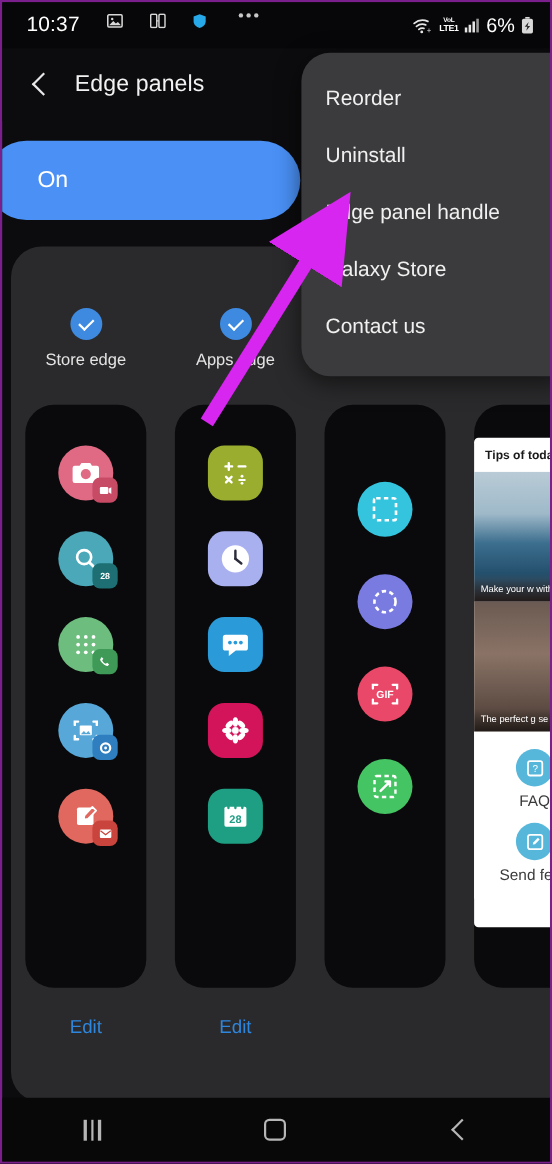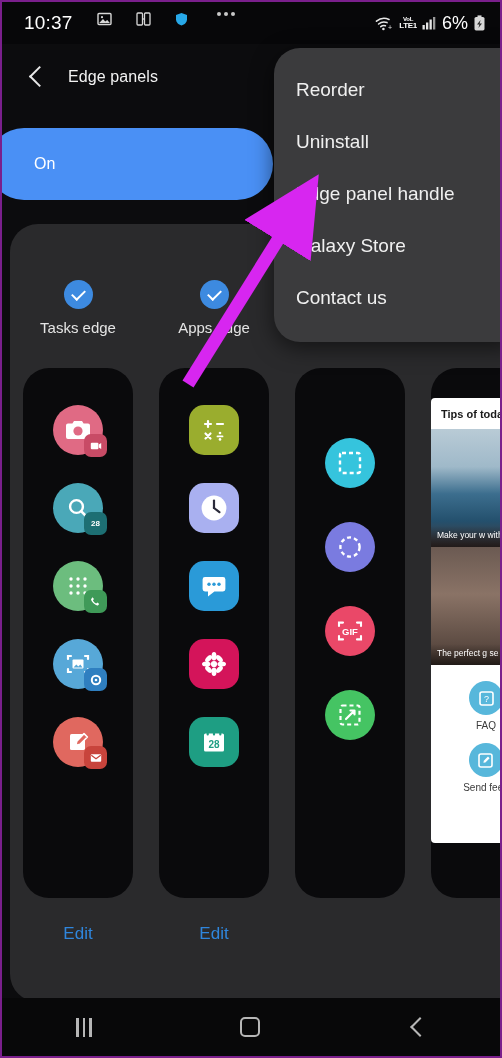--- a/index.html
+++ b/index.html
@@ -41,31 +41,31 @@
     position:absolute; top:42px; left:0; right:0; height:66px;
     display:flex; align-items:center; gap:20px; padding-left:24px;
     background:#0c0c0e;
   }
   .back-chevron { width:22px; height:22px; position:relative; cursor:pointer;}
   .back-chevron::before{
     content:""; position:absolute; left:6px; top:3px;
     width:13px; height:13px; border-left:2.4px solid #e8e8e8; border-bottom:2.4px solid #e8e8e8;
     transform:rotate(45deg);
   }
-  .page-title { font-size:16px; color:#f2f2f2; letter-spacing:.1px; }
+  .page-title { font-size:21px; color:#f2f2f2; letter-spacing:.1px; }
 
   
   .toggle-bar {
     position:absolute; top:126px; left:-14px;
     width:285px; height:72px;
     background:#4a90f5;
     border-radius:36px;
     display:flex; align-items:center; padding-left:46px;
   }
-  .toggle-label { color:#fff; font-size:16px; }
+  .toggle-label { color:#fff; font-size:21px; }
 
   
   .main-card {
     position:absolute; top:222px; left:8px;
     width:560px; height:778px;
     background:#2a2a2c;
     border-radius:28px;
   }
 
   
@@ -118,21 +118,21 @@
     padding:4px 6px 6px; font-size:8.5px; line-height:1.35; color:#fff;
     background:linear-gradient(transparent,rgba(0,0,0,.55));
     white-space:nowrap;
   }
   .tips-links{ padding:16px 0 14px; display:flex; flex-direction:column; align-items:center; gap:12px; background:#fff;}
   .tips-link{ display:flex; flex-direction:column; align-items:center; gap:5px;}
   .tips-link .tl-ico{
     width:34px; height:34px; border-radius:50%; background:#57b7db;
     display:flex; align-items:center; justify-content:center; color:#fff; font-size:15px;
   }
-  .tips-link .tl-txt{ font-size:10px; color:#3a3a3a; white-space:nowrap;}
+  .tips-link .tl-txt{ font-size:14px; color:#3a3a3a; white-space:nowrap;}
 
   
   .menu {
     position:absolute; top:46px; left:272px;
     width:238px; background:#3b3b3d;
     border-radius:26px 0 0 26px;
     padding:16px 0 18px; z-index:40;
     box-shadow:0 6px 22px rgba(0,0,0,.55);
   }
   .menu-item {
@@ -230,21 +230,21 @@
 
   <div class="toggle-bar">
     <span class="toggle-label">On</span>
   </div>
 
   <div class="main-card">
 
     <div class="chk-row">
       <div class="chk-item">
         <div class="chk-circle"></div>
-        <div class="chk-label">Tasks edge</div>
+        <div class="chk-label">Store edge</div>
       </div>
       <div class="chk-item">
         <div class="chk-circle"></div>
         <div class="chk-label">Apps edge</div>
       </div>
       <div class="chk-item"></div>
       <div class="chk-item"></div>
     </div>
 
     <div class="panels">

